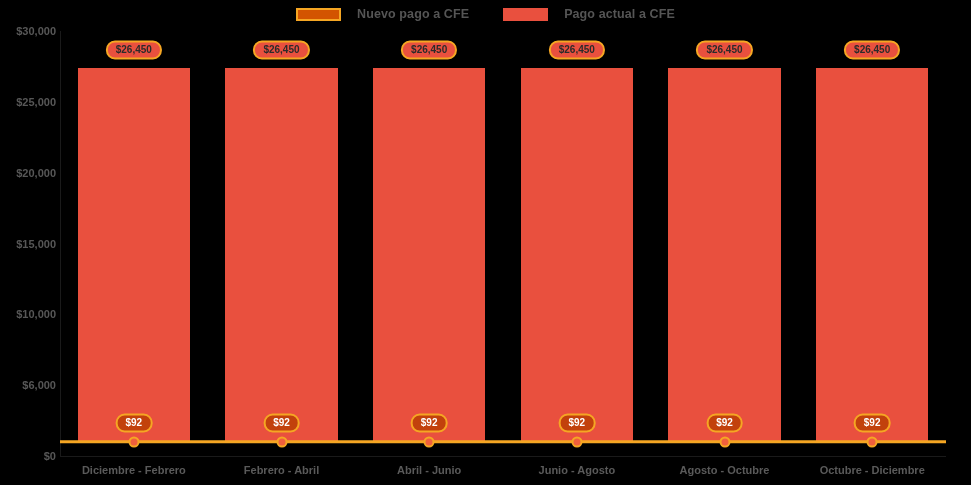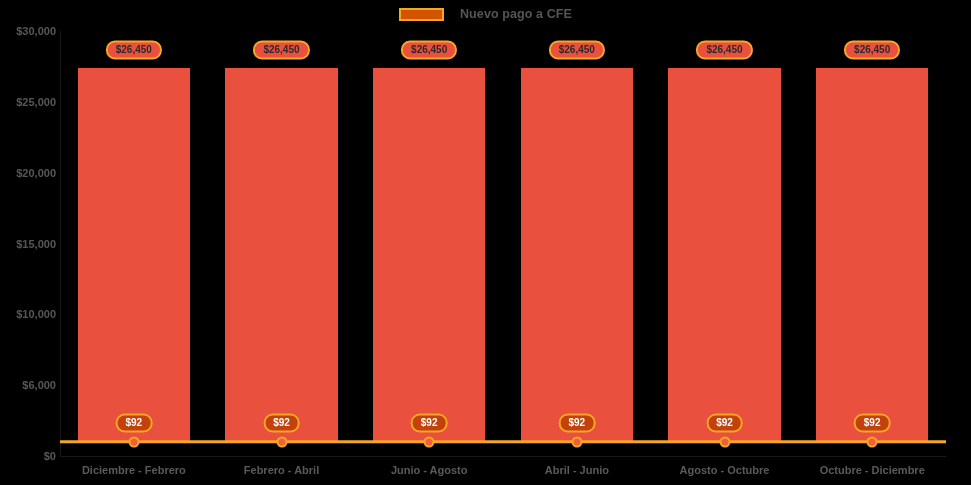--- a/index.html
+++ b/index.html
@@ -184,20 +184,24 @@
 </style>
 </head>
 <body>
 
 <div id="chart-root">
 
   <div class="legend">
     <div class="legend-item">
       <span class="legend-swatch new"></span>
       <span class="legend-label">Nuevo pago a CFE</span>
+    </div>
+    <div class="legend-item">
+      <span class="legend-swatch actual"></span>
+      <span class="legend-label">Pago actual a CFE</span>
     </div>
   </div>
 
   <div class="y-axis" id="y-axis">
       <div class="y-tick" style="top: 456px;">$0</div>
       <div class="y-tick" style="top: 385.167px;">$6,000</div>
       <div class="y-tick" style="top: 314.333px;">$10,000</div>
       <div class="y-tick" style="top: 243.5px;">$15,000</div>
       <div class="y-tick" style="top: 172.667px;">$20,000</div>
       <div class="y-tick" style="top: 101.833px;">$25,000</div>
@@ -249,19 +253,19 @@
         <div class="line-dot" style="left: 664.5px; top: 423.697px;"></div>
         <div class="label-pill line-label" style="left: 664.5px; top: 404.697px;">$92</div>
         <div class="line-dot" style="left: 812.167px; top: 423.697px;"></div>
         <div class="label-pill line-label" style="left: 812.167px; top: 404.697px;">$92</div>
       </div>
   </div>
 
   <div class="x-axis" id="x-axis">
       <div class="x-tick">Diciembre - Febrero</div>
       <div class="x-tick">Febrero - Abril</div>
+      <div class="x-tick">Abril - Junio</div>
       <div class="x-tick">Junio - Agosto</div>
-      <div class="x-tick">Abril - Junio</div>
       <div class="x-tick">Agosto - Octubre</div>
       <div class="x-tick">Octubre - Diciembre</div>
     </div>
 
 </div>
 
 </body></html>

